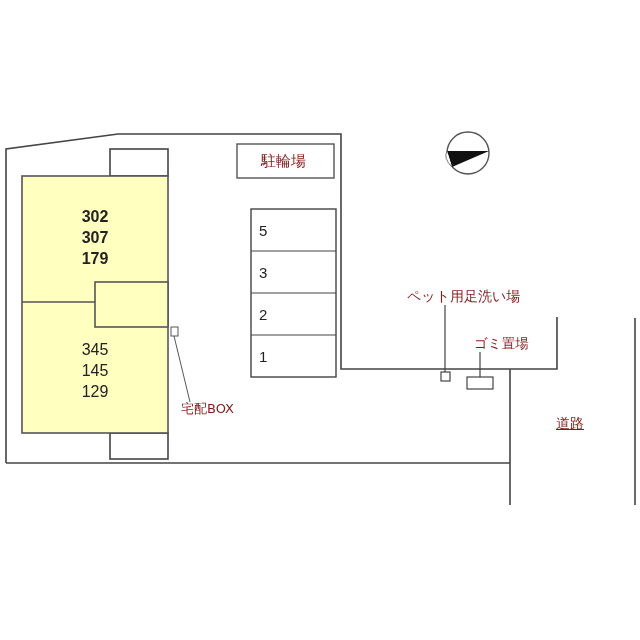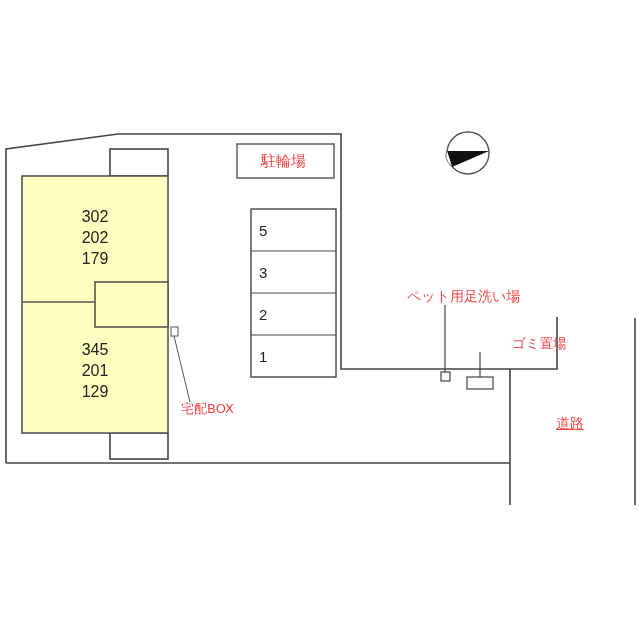--- a/index.html
+++ b/index.html
@@ -1,19 +1,19 @@
 <!DOCTYPE html>
 <html><head>
 <meta charset="utf-8">
 <style>
   html, body { margin: 0; padding: 0; background: #ffffff; }
   body { width: 640px; height: 640px; position: relative; overflow: hidden;
          font-family: "DejaVu Sans", sans-serif; color: #333; }
   svg { position: absolute; left: 0; top: 0; }
-  .lbl { position: absolute; font-size: 14px; color: #ef4444; white-space: nowrap; line-height: 1; }
+  .lbl { position: absolute; font-size: 14px; color: #7f1d1d; white-space: nowrap; line-height: 1; }
   .unit { position: absolute; font-size: 16px; color: #222; text-align: center; line-height: 21px;
           font-family: "Liberation Sans", sans-serif; }
   .stall { position: absolute; font-size: 15px; color: #222; font-family: "Liberation Sans", sans-serif; line-height: 1; }
 </style>
 </head>
 <body>
 
 <svg width="640" height="640" viewBox="0 0 640 640">
 
   <polyline points="6,463 6,149 118,134 341,134 341,369 557,369 557,317" fill="none" stroke="#444" stroke-width="1.6"></polyline>
@@ -45,33 +45,33 @@
   <line x1="480" y1="352" x2="480" y2="385" stroke="#444" stroke-width="1.2"></line>
   <rect x="467" y="377" width="26" height="12" fill="#fff" stroke="#444" stroke-width="1.2"></rect>
 
   <g>
     <circle cx="468" cy="153" r="21" fill="#fff" stroke="#555" stroke-width="1.4"></circle>
     <polygon points="447,151 489,151 452,167" fill="#111"></polygon>
     <path d="M447,151 Q443,158 452,167" fill="#fff" stroke="#555" stroke-width="0.8"></path>
   </g>
 </svg>
 
-<div class="unit" style="left:70px; top:206px; width:50px;">
+<div class="unit" style="left:70px; top:206px; width:50px;font-weight:bold;">
   <div>302</div>
-  <div>202</div>
+  <div>307</div>
   <div>179</div>
 </div>
 <div class="unit" style="left:70px; top:339px; width:50px;">
   <div>345</div>
-  <div>201</div>
+  <div>145</div>
   <div>129</div>
 </div>
 
 <div class="lbl" style="left:261px; top:154px; font-size:15px;">駐輪場</div>
 <div class="lbl" style="left:181px; top:402px; font-size:13px;">宅配BOX</div>
 <div class="lbl" style="left:407px; top:289px; font-size:14px;">ペット用足洗い場</div>
-<div class="lbl" style="left:474px; top:337px; font-size:13.5px;margin-left:38px;">ゴミ置場</div>
+<div class="lbl" style="left:474px; top:337px; font-size:13.5px;">ゴミ置場</div>
 <div class="lbl" style="left:556px; top:416px; font-size:14px;text-decoration:underline;">道路</div>
 
 <div class="stall" style="left:259px; top:223px;">5</div>
 <div class="stall" style="left:259px; top:265px;">3</div>
 <div class="stall" style="left:259px; top:307px;">2</div>
 <div class="stall" style="left:259px; top:349px;">1</div>
 
 </body></html>

